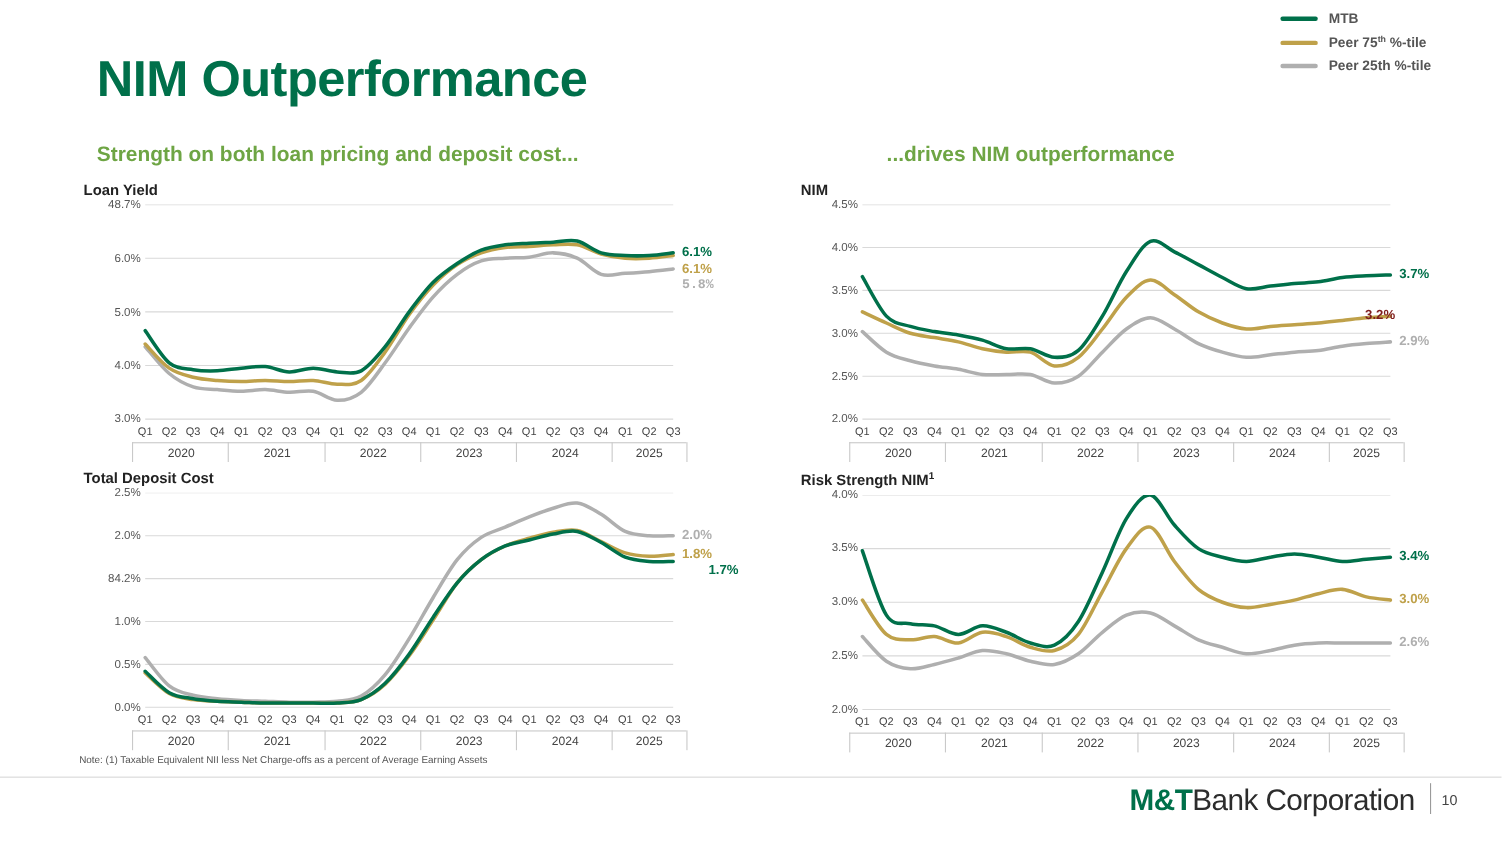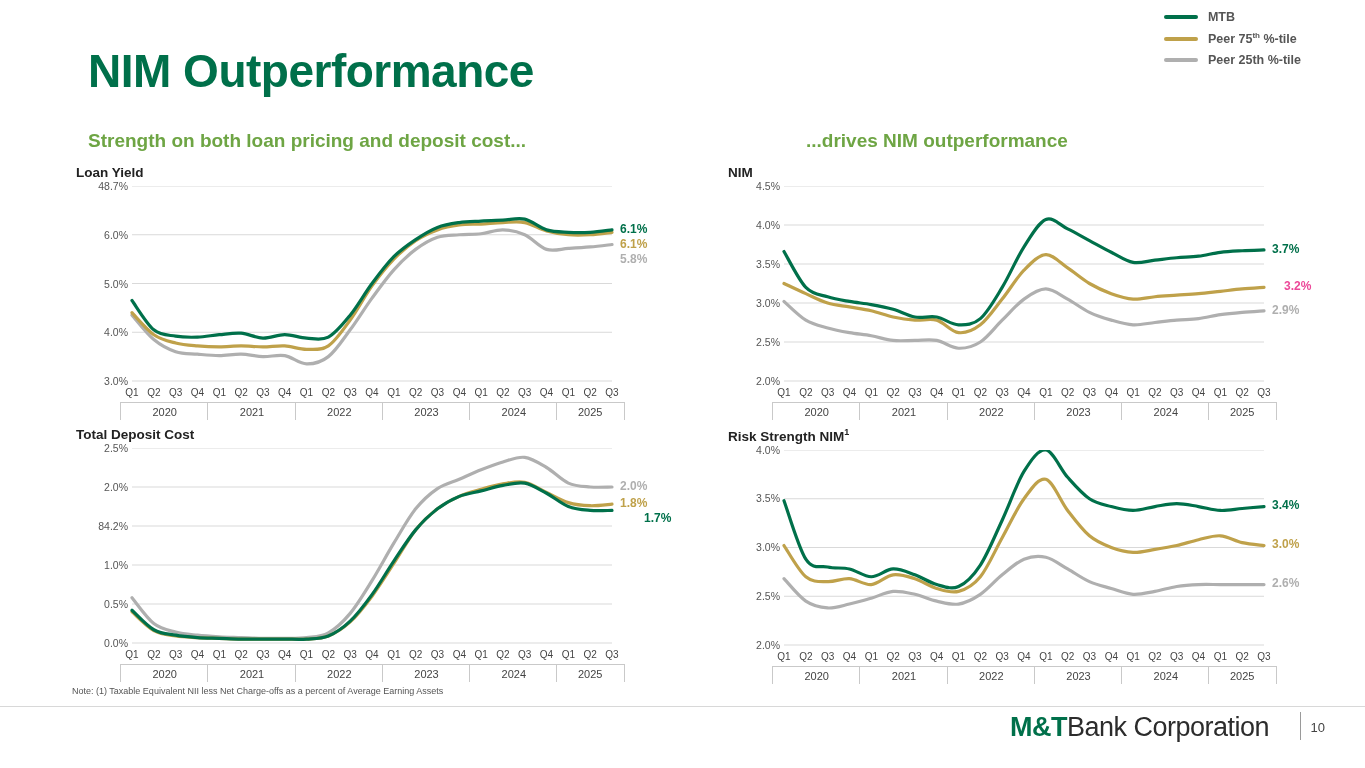--- a/index.html
+++ b/index.html
@@ -63,21 +63,21 @@
   .footnote{
     position:absolute;left:72px;top:686px;
     font-size:9px;color:#555;
   }
 
   
   .footer-rule{
     position:absolute;left:0;right:0;top:706px;height:1px;background:#d8d8d8;
   }
   .brand{
-    position:absolute;right:96px;top:712px;
+    position:absolute;right:79px;top:712px;
     font-size:27px;color:#00704A;letter-spacing:-0.5px;white-space:nowrap;
   }
   .brand b{font-weight:bold;}
   .brand .light{color:#2c2c2c;font-weight:normal;}
   .pagenum{
     position:absolute;right:40px;top:720px;font-size:13px;color:#444;
   }
   .vdiv{position:absolute;right:64px;top:712px;width:1px;height:28px;background:#9a9a9a;}
 </style>
 </head>
@@ -120,21 +120,21 @@
         </svg>
         <div class="ylabels" style="width: 56px; height: 195px;">
           <div class="ylab" style="top: 195px;">3.0%</div>
           <div class="ylab" style="top: 146.3px;">4.0%</div>
           <div class="ylab" style="top: 97.5px;">5.0%</div>
           <div class="ylab" style="top: 48.8px;">6.0%</div>
           <div class="ylab" style="top: 0px;">48.7%</div>
         </div>
         <div class="endlabel" style="left: 544px; top: 35.875px; color: rgb(0, 112, 74);">6.1%</div>
         <div class="endlabel" style="left: 544px; top: 50.875px; color: rgb(191, 161, 74);">6.1%</div>
-        <div class="endlabel" style="left: 544px; top: 65.875px; color: rgb(175, 175, 175);">5.8%</div>
+        <div class="endlabel" style="left: 544px; top: 65.875px; color: rgb(175, 175, 175); font-family: Liberation Mono, monospace;">5.8%</div>
       </div>
   <div class="xaxis" style="width: 598px;">
         <div class="qrow">
           <span class="q" style="left: 56px;">Q1</span>
           <span class="q" style="left: 77.8px;">Q2</span>
           <span class="q" style="left: 99.6px;">Q3</span>
           <span class="q" style="left: 121.5px;">Q4</span>
           <span class="q" style="left: 143.3px;">Q1</span>
           <span class="q" style="left: 165.1px;">Q2</span>
           <span class="q" style="left: 186.9px;">Q3</span>
@@ -261,21 +261,21 @@
         </svg>
         <div class="ylabels" style="width: 56px; height: 195px;">
           <div class="ylab" style="top: 195px;">2.0%</div>
           <div class="ylab" style="top: 156px;">2.5%</div>
           <div class="ylab" style="top: 117px;">3.0%</div>
           <div class="ylab" style="top: 78px;">3.5%</div>
           <div class="ylab" style="top: 39px;">4.0%</div>
           <div class="ylab" style="top: 0px;">4.5%</div>
         </div>
         <div class="endlabel" style="left: 544px; top: 55.96px; color: rgb(0, 112, 74);">3.7%</div>
-        <div class="endlabel" style="left: 556px; top: 93.4px; color: #ec4899;">3.2%</div>
+        <div class="endlabel" style="left: 513px; top: 93.4px; color: #7f1d1d;">3.2%</div>
         <div class="endlabel" style="left: 544px; top: 116.8px; color: rgb(175, 175, 175);">2.9%</div>
       </div>
   <div class="xaxis" style="width: 598px;">
         <div class="qrow">
           <span class="q" style="left: 56px;">Q1</span>
           <span class="q" style="left: 77.8px;">Q2</span>
           <span class="q" style="left: 99.6px;">Q3</span>
           <span class="q" style="left: 121.5px;">Q4</span>
           <span class="q" style="left: 143.3px;">Q1</span>
           <span class="q" style="left: 165.1px;">Q2</span>

